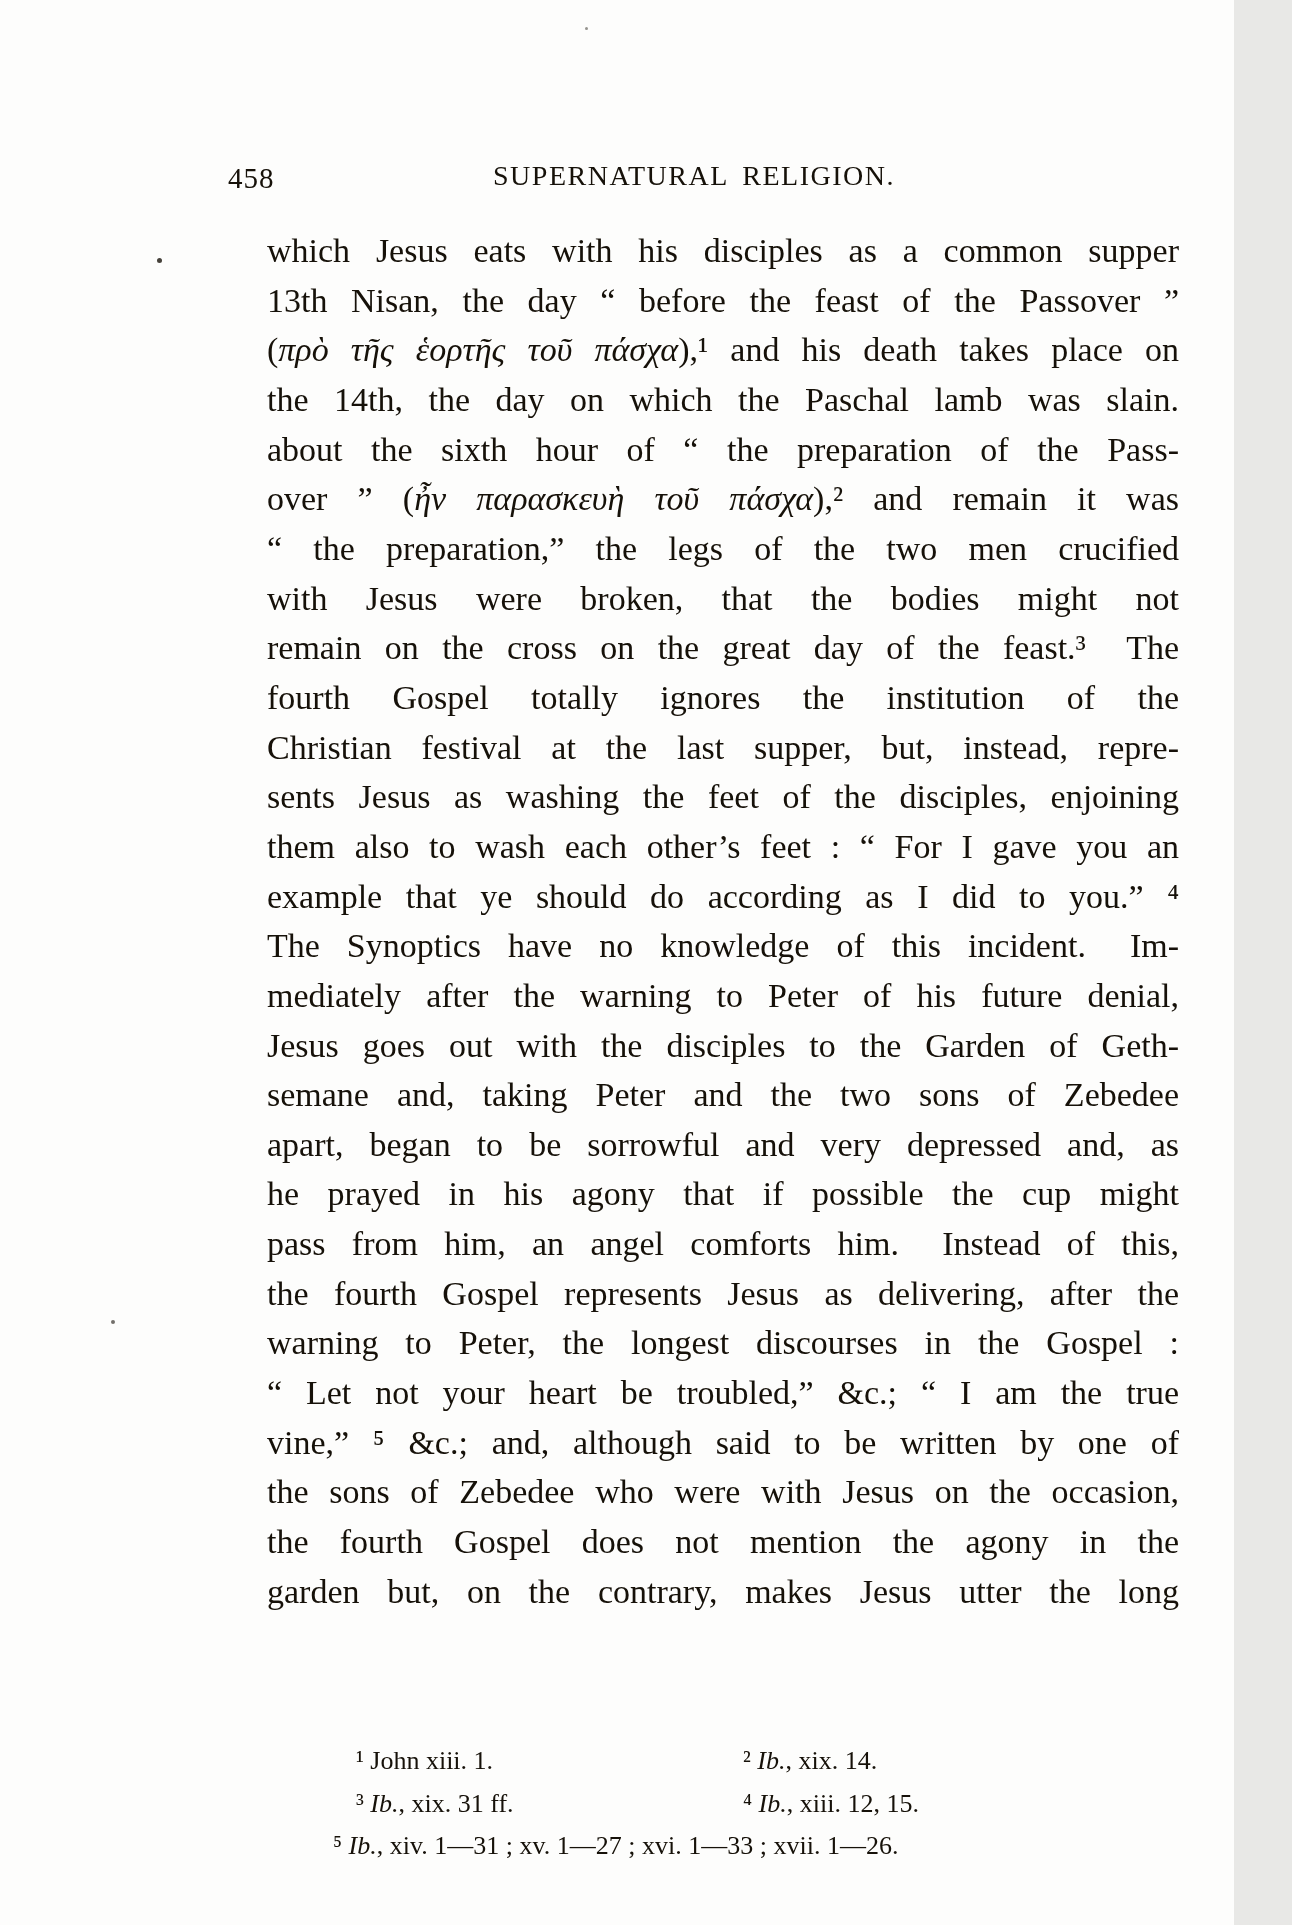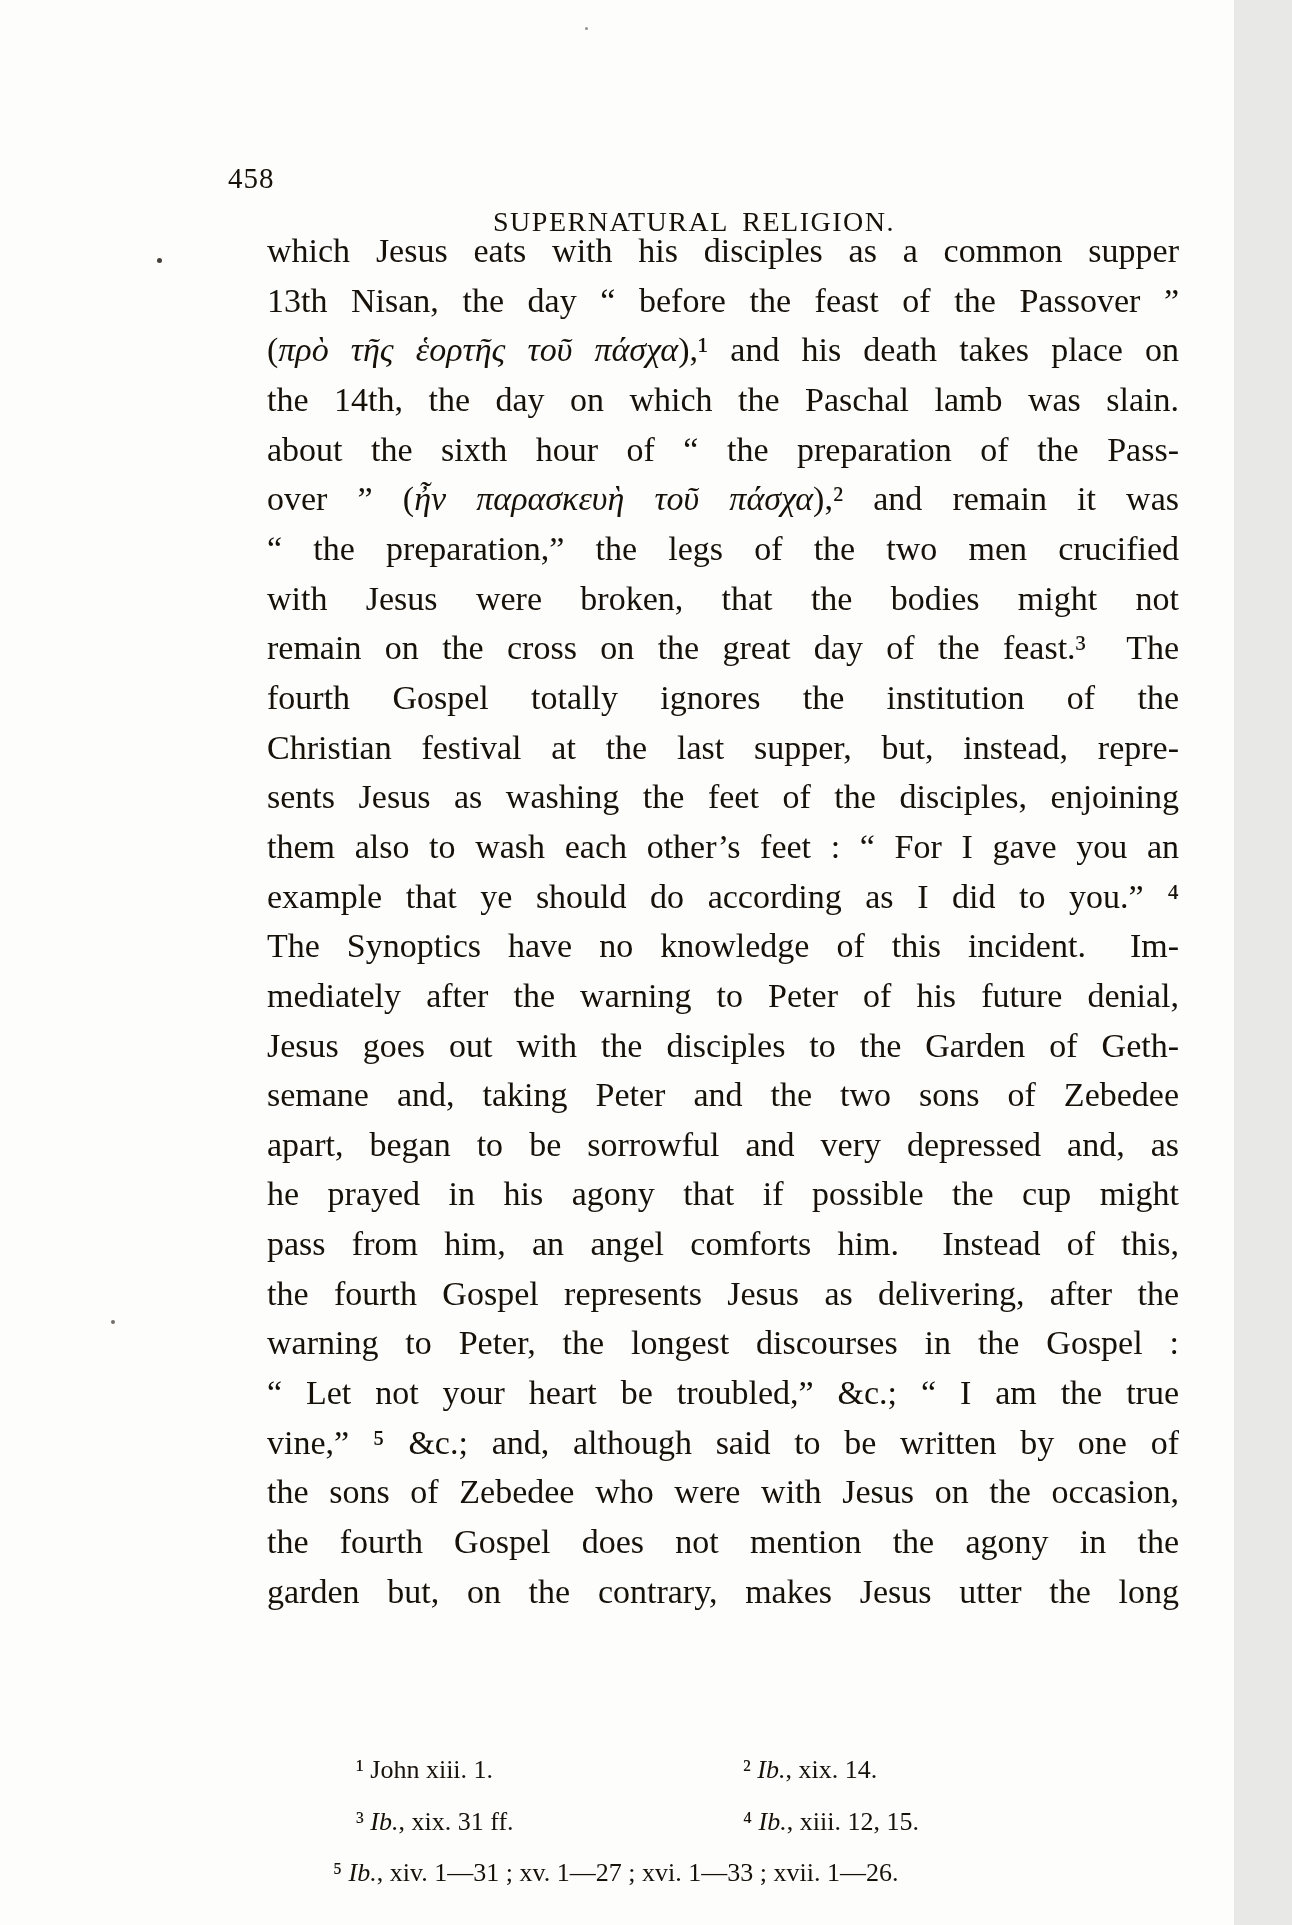--- a/index.html
+++ b/index.html
@@ -34,21 +34,20 @@
     top:2px;
     font-size:29px;
     letter-spacing:1px;
   }
   .running-title{
     display:block;
     text-align:center;
     font-size:28px;
     letter-spacing:1.5px;
     word-spacing:6px;
-    margin-top:46px;
   }
   
   .body-text{
     position:absolute;
     top:226px;
     left:238px;
     width:912px;
     font-size:34px;
     line-height:49.66px;
     margin-left:29px;
@@ -64,21 +63,21 @@
   .seg-i{ font-style:italic; }   
   
   .footnotes{
     position:absolute;
     top:1740px;
     left:238px;
     width:912px;
     font-size:26px;
     line-height:42.5px;
   }
-  .fn-row{ position:relative; height:42.5px;margin-top:9px; }
+  .fn-row{ position:relative; height:42.5px; }
   .fn-left{ position:absolute; left:118px; top:0; }
   .fn-right{ position:absolute; left:505px; top:0;font-family:Liberation Serif, serif; }
   .fn-full{ position:absolute; left:95px; top:0; }
   
   .speck{
     position:absolute;
     background:var(--ink);
     border-radius:50%;
   }
   .speck-1{ left:157px; top:258px; width:5px; height:5px; opacity:.8; }

